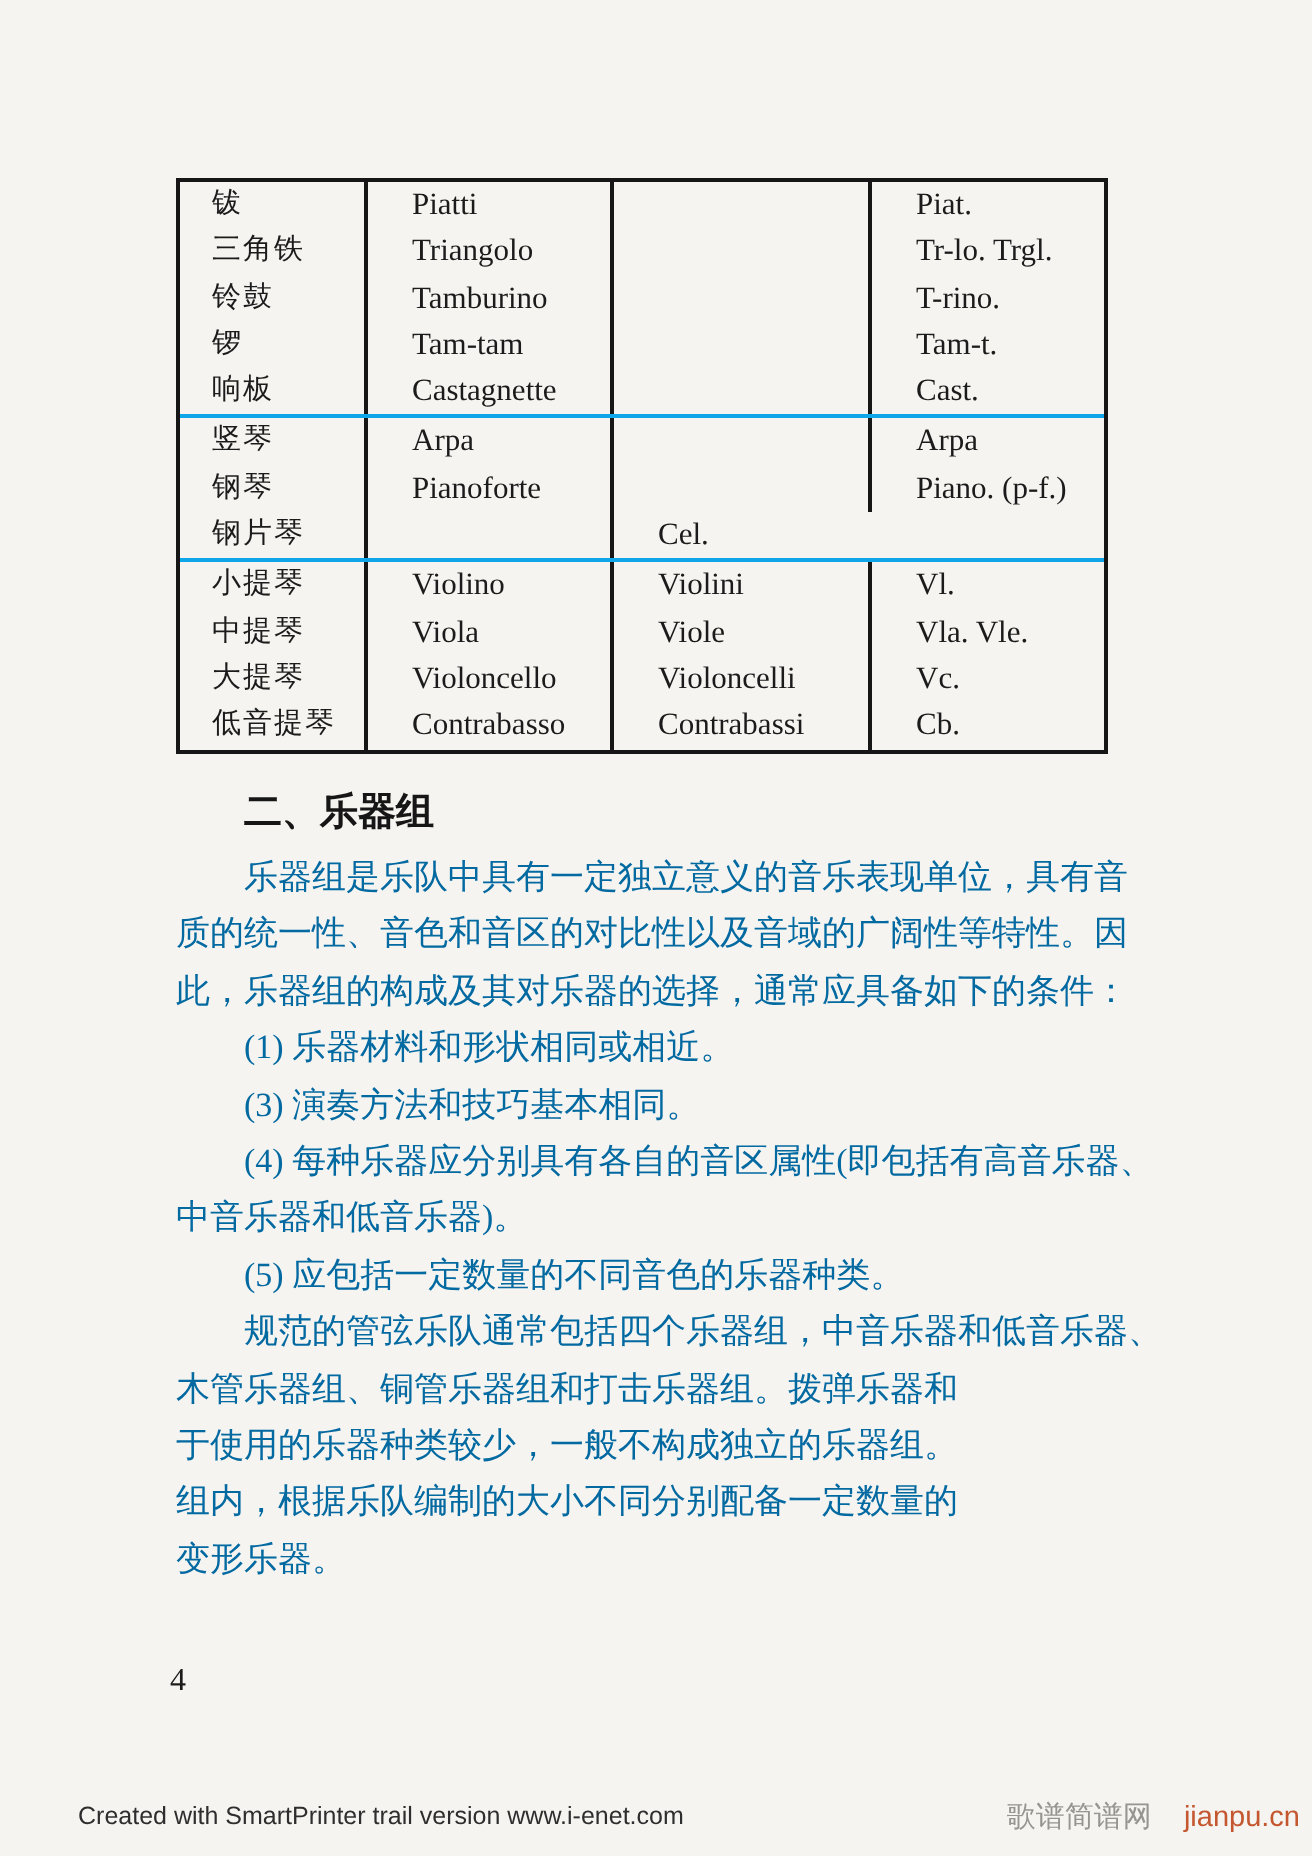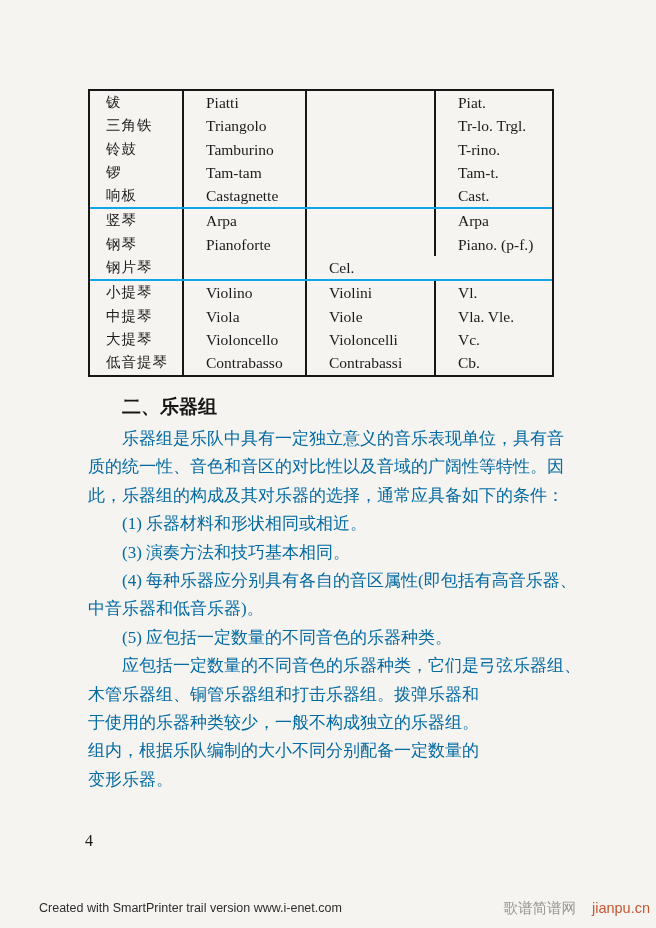--- a/index.html
+++ b/index.html
@@ -155,21 +155,21 @@
     <div class="heading">二、乐器组</div>
 
     <div class="bodyline indent">乐器组是乐队中具有一定独立意义的音乐表现单位，具有音</div>
     <div class="bodyline">质的统一性、音色和音区的对比性以及音域的广阔性等特性。因</div>
     <div class="bodyline">此，乐器组的构成及其对乐器的选择，通常应具备如下的条件：</div>
     <div class="bodyline indent">(1) 乐器材料和形状相同或相近。</div>
     <div class="bodyline indent">(3) 演奏方法和技巧基本相同。</div>
     <div class="bodyline indent">(4) 每种乐器应分别具有各自的音区属性(即包括有高音乐器、</div>
     <div class="bodyline">中音乐器和低音乐器)。</div>
     <div class="bodyline indent">(5) 应包括一定数量的不同音色的乐器种类。</div>
-    <div class="bodyline indent">应包括一定数量的不同音色的乐器种类，它们是弓弦乐器组、</div>
+    <div class="bodyline indent">规范的管弦乐队通常包括四个乐器组，中音乐器和低音乐器、</div>
     <div class="bodyline">木管乐器组、铜管乐器组和打击乐器组。拨弹乐器和</div>
     <div class="bodyline">于使用的乐器种类较少，一般不构成独立的乐器组。</div>
     <div class="bodyline">组内，根据乐队编制的大小不同分别配备一定数量的</div>
     <div class="bodyline">变形乐器。</div>
   </div>
 
   <div class="pagenum">4</div>
 
   <div class="footer-credit">Created with SmartPrinter trail version www.i-enet.com</div>
 

